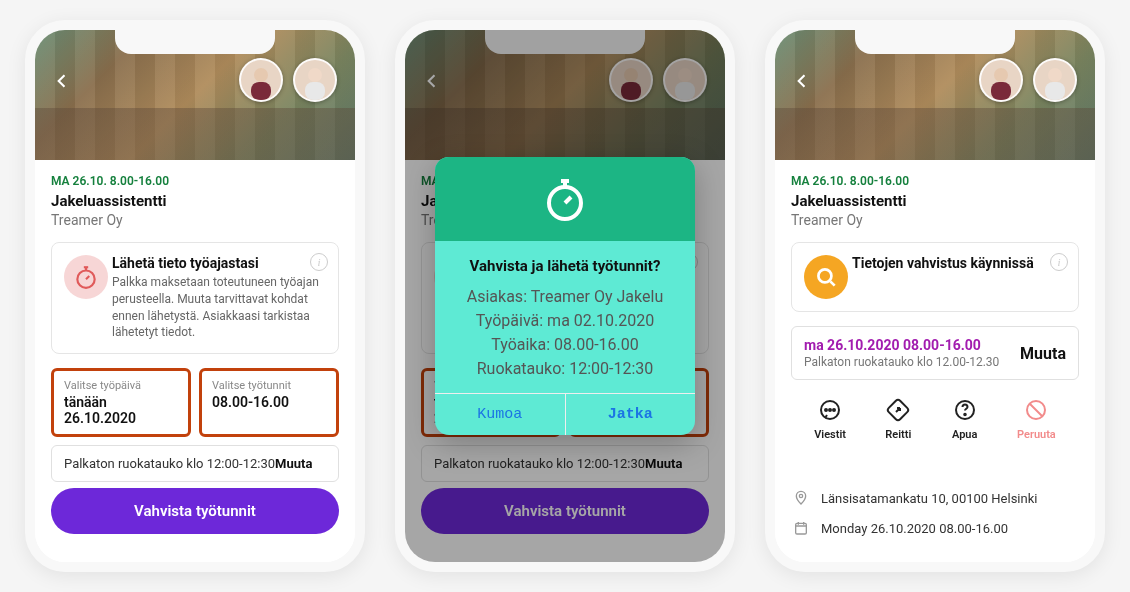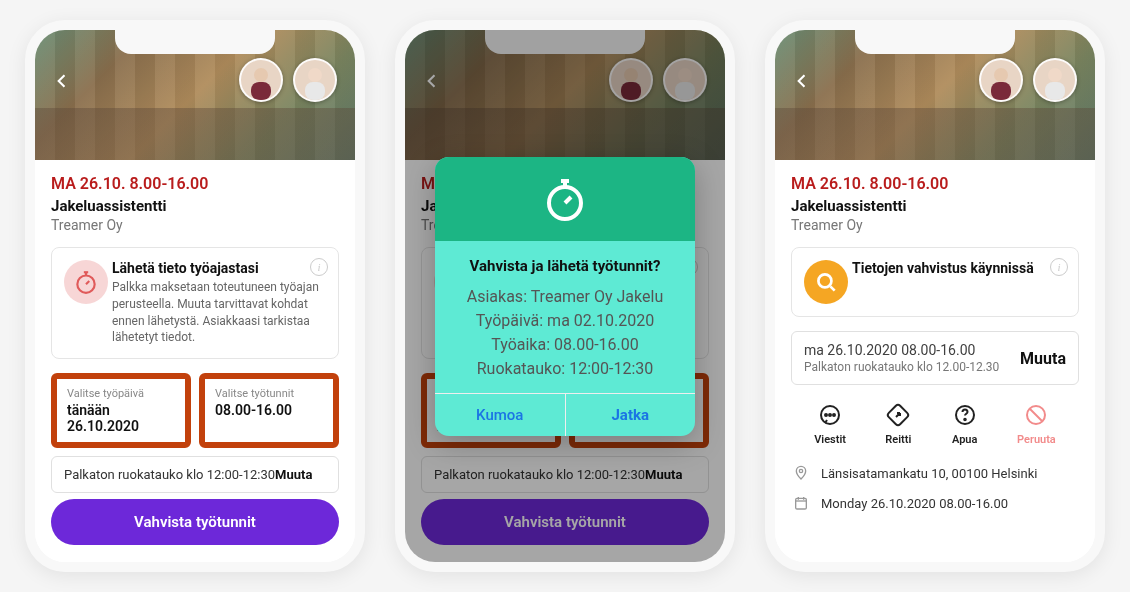--- a/index.html
+++ b/index.html
@@ -32,21 +32,21 @@
     color:#fff; font-size:22px; cursor:pointer;
   }
   .avatar-group { position:absolute; top:28px; right:18px; z-index:2; display:flex; gap:10px; }
   .avatar {
     width:44px; height:44px; border-radius:50%; background:#e8d5c5;
     border:2px solid rgba(255,255,255,0.9); box-shadow:0 1px 4px rgba(0,0,0,0.3);
     display:flex; align-items:center; justify-content:center; overflow:hidden;
   }
   .avatar svg { width:100%; height:100%; }
   .body-content { padding: 14px 16px 0 16px; }
-  .date-line { color:#b91c1c; font-size:16px; font-weight:600; margin-bottom:4px; }
+  .date-line { color:#15803d; font-size:12px; font-weight:600; margin-bottom:4px; }
   .job-title { font-size:15px; font-weight:700; color:#111; margin-bottom:2px; }
   .company { font-size:14px; color:#777; margin-bottom:14px; }
   .card {
     border:1px solid #e5e5e5; border-radius:8px; padding:12px; margin-bottom:14px;
     display:flex; gap:4px; align-items:flex-start; position:relative;
   }
   .card-icon {
     width:44px; height:44px; border-radius:50%; flex-shrink:0;
     display:flex; align-items:center; justify-content:center;
   }
@@ -55,21 +55,21 @@
   .card-text { flex:1; }
   .card-title { font-size:14px; font-weight:700; color:#111; margin-bottom:3px; }
   .card-desc { font-size:12px; color:#666; line-height:1.4; }
   .info-icon {
     position:absolute; top:10px; right:10px; width:18px; height:18px;
     border:1.5px solid #ccc; border-radius:50%; color:#ccc; font-size:11px;
     display:flex; align-items:center; justify-content:center; font-style:italic; font-family:serif;
   }
   .select-row { display:flex; gap:8px; margin-bottom:8px; }
   .select-box {
-    flex:1; border:6px solid #c2410c; border-radius:6px; padding:8px 10px;
+    flex:1; border:3px solid #c2410c; border-radius:6px; padding:8px 10px;
   }
   .select-label { font-size:11px; color:#888; margin-bottom:2px; }
   .select-value { font-size:14px; font-weight:600; color:#111; }
   .break-row {
     border:1px solid #e0e0e0; border-radius:6px; padding:10px 12px;
     display:flex; align-items:center; margin-bottom:6px;
     font-size:13px; color:#333;
   }
   .muuta-link { font-weight:700; color:#111; cursor:pointer; }
   .confirm-btn {
@@ -85,23 +85,23 @@
   }
   .action-label { font-size:11px; font-weight:600; color:#222; }
   .action-item.cancel .action-icon, .action-item.cancel .action-label { color:#f28b8b; }
 
   
   .summary-box {
     border:1px solid #e0e0e0; border-radius:6px; padding:10px 12px;
     display:flex; justify-content:space-between; align-items:center; margin-bottom:16px;
   }
   .summary-left {}
-  .summary-line1 { font-size:14px; font-weight:400; color:#404040; }
+  .summary-line1 { font-size:14px; font-weight:700; color:#a21caf; }
   .summary-line2 { font-size:12px; color:#777; margin-top:2px; }
-  .detail-list { margin-top:2px; }
+  .detail-list { margin-top:32px; }
   .detail-row { display:flex; align-items:center; gap:12px; font-size:13px; color:#333; padding:7px 2px; }
   .detail-row svg, .detail-row .glyph { width:16px; height:16px; color:#999; flex-shrink:0; }
 
   
   .overlay {
     position:absolute; inset:0; background:rgba(0,0,0,0.35);
     display:flex; align-items:center; justify-content:center; z-index:20;
   }
   .modal {
     width:260px; background:#5eead4; border-radius:14px; overflow:hidden;
@@ -109,21 +109,21 @@
   }
   .modal-head {
     background:#1cb584; padding:18px 0; display:flex; justify-content:center;
   }
   .modal-body { padding:16px 16px 12px 16px; text-align:center; }
   .modal-title { font-size:15px; font-weight:700; color:#111; margin-bottom:10px; }
   .modal-line { font-size:16px; color:#555; line-height:1.5; }
   .modal-actions { display:flex; border-top:1px solid #eee; }
   .modal-btn {
     flex:1; padding:12px 0; text-align:center; font-size:15px; font-weight:500;
-    color:#1b74e4; cursor:pointer;
+    color:#1b74e4; cursor:pointer;font-family:Liberation Mono, monospace;
   }
   .modal-btn + .modal-btn { border-left:1px solid #eee; font-weight:700; }
 </style>
 </head>
 <body>
 
 <div class="phone">
   <div class="notch"></div>
   <div class="screen">
     <div class="header">

